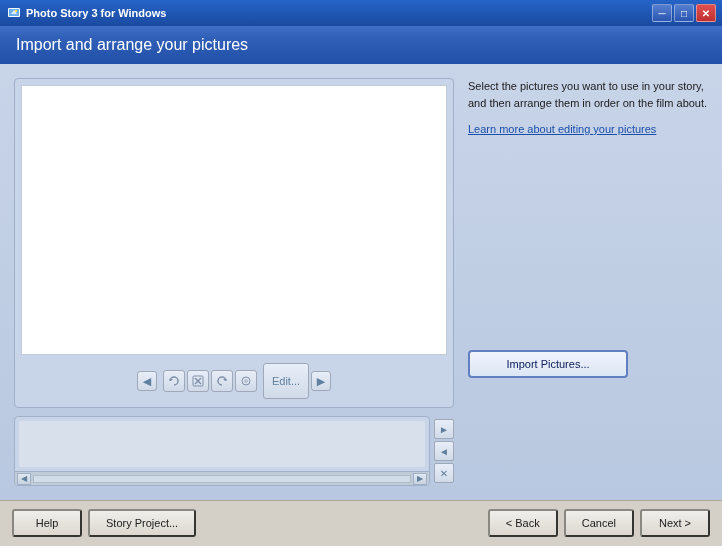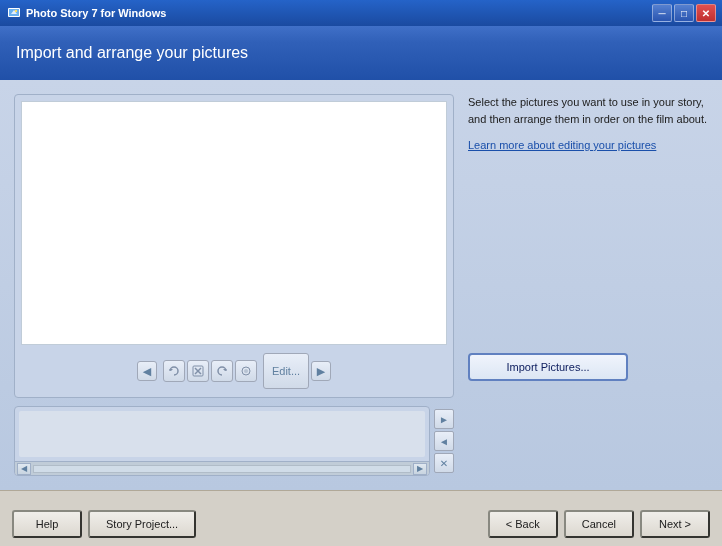--- a/index.html
+++ b/index.html
@@ -53,21 +53,21 @@
       cursor: pointer;
       border-radius: 2px;
     }
     .tb-btn.close-btn {
       background: linear-gradient(to bottom, #e05050, #c03030);
     }
 
     
     .header-area {
       background: linear-gradient(to bottom, #4070c8 0%, #3060b8 30%, #2050a8 100%);
-      padding: 18px 16px;
+      padding: 10px 16px;
       color: white;
     }
     .header-title {
       font-size: 16px;
       font-weight: normal;
       color: white;
     }
 
     
     .left-panel {
@@ -237,23 +237,23 @@
       justify-content: center;
       margin-top: 94px;
     }
 
     
     .bottom-bar {
       background: #d4d0c8;
       border-top: 1px solid #b0a898;
       padding: 8px 12px;
       display: flex;
-      align-items: flex-end;
+      align-items: flex-start;
       gap: 6px;
-      height: 56px;
+      height: 46px;
     }
     .bottom-btn {
       height: 28px;
       padding: 0 16px;
       background: linear-gradient(to bottom, #f0eeea, #dcd8d0);
       border: 1px solid #9090808;
       border-color: #888880;
       border-radius: 3px;
       cursor: pointer;
       font-size: 11px;
@@ -300,21 +300,21 @@
 
 <div class="title-bar">
   <div class="title-bar-icon">
     <svg width="14" height="14" viewBox="0 0 14 14">
       <rect x="1" y="2" width="12" height="9" fill="#fff" rx="1"></rect>
       <rect x="2" y="3" width="10" height="7" fill="#6ab0f0"></rect>
       <polygon points="4,8 7,4 10,8" fill="#fff" opacity="0.8"></polygon>
       <circle cx="9" cy="5" r="1.2" fill="#ffe060"></circle>
     </svg>
   </div>
-  <span class="title-bar-text">Photo Story 7 for Windows</span>
+  <span class="title-bar-text">Photo Story 3 for Windows</span>
   <div class="title-bar-buttons">
     <div class="tb-btn">─</div>
     <div class="tb-btn">□</div>
     <div class="tb-btn close-btn">✕</div>
   </div>
 </div>
 
 <div class="content-wrapper">
 
   <div class="header-area">

